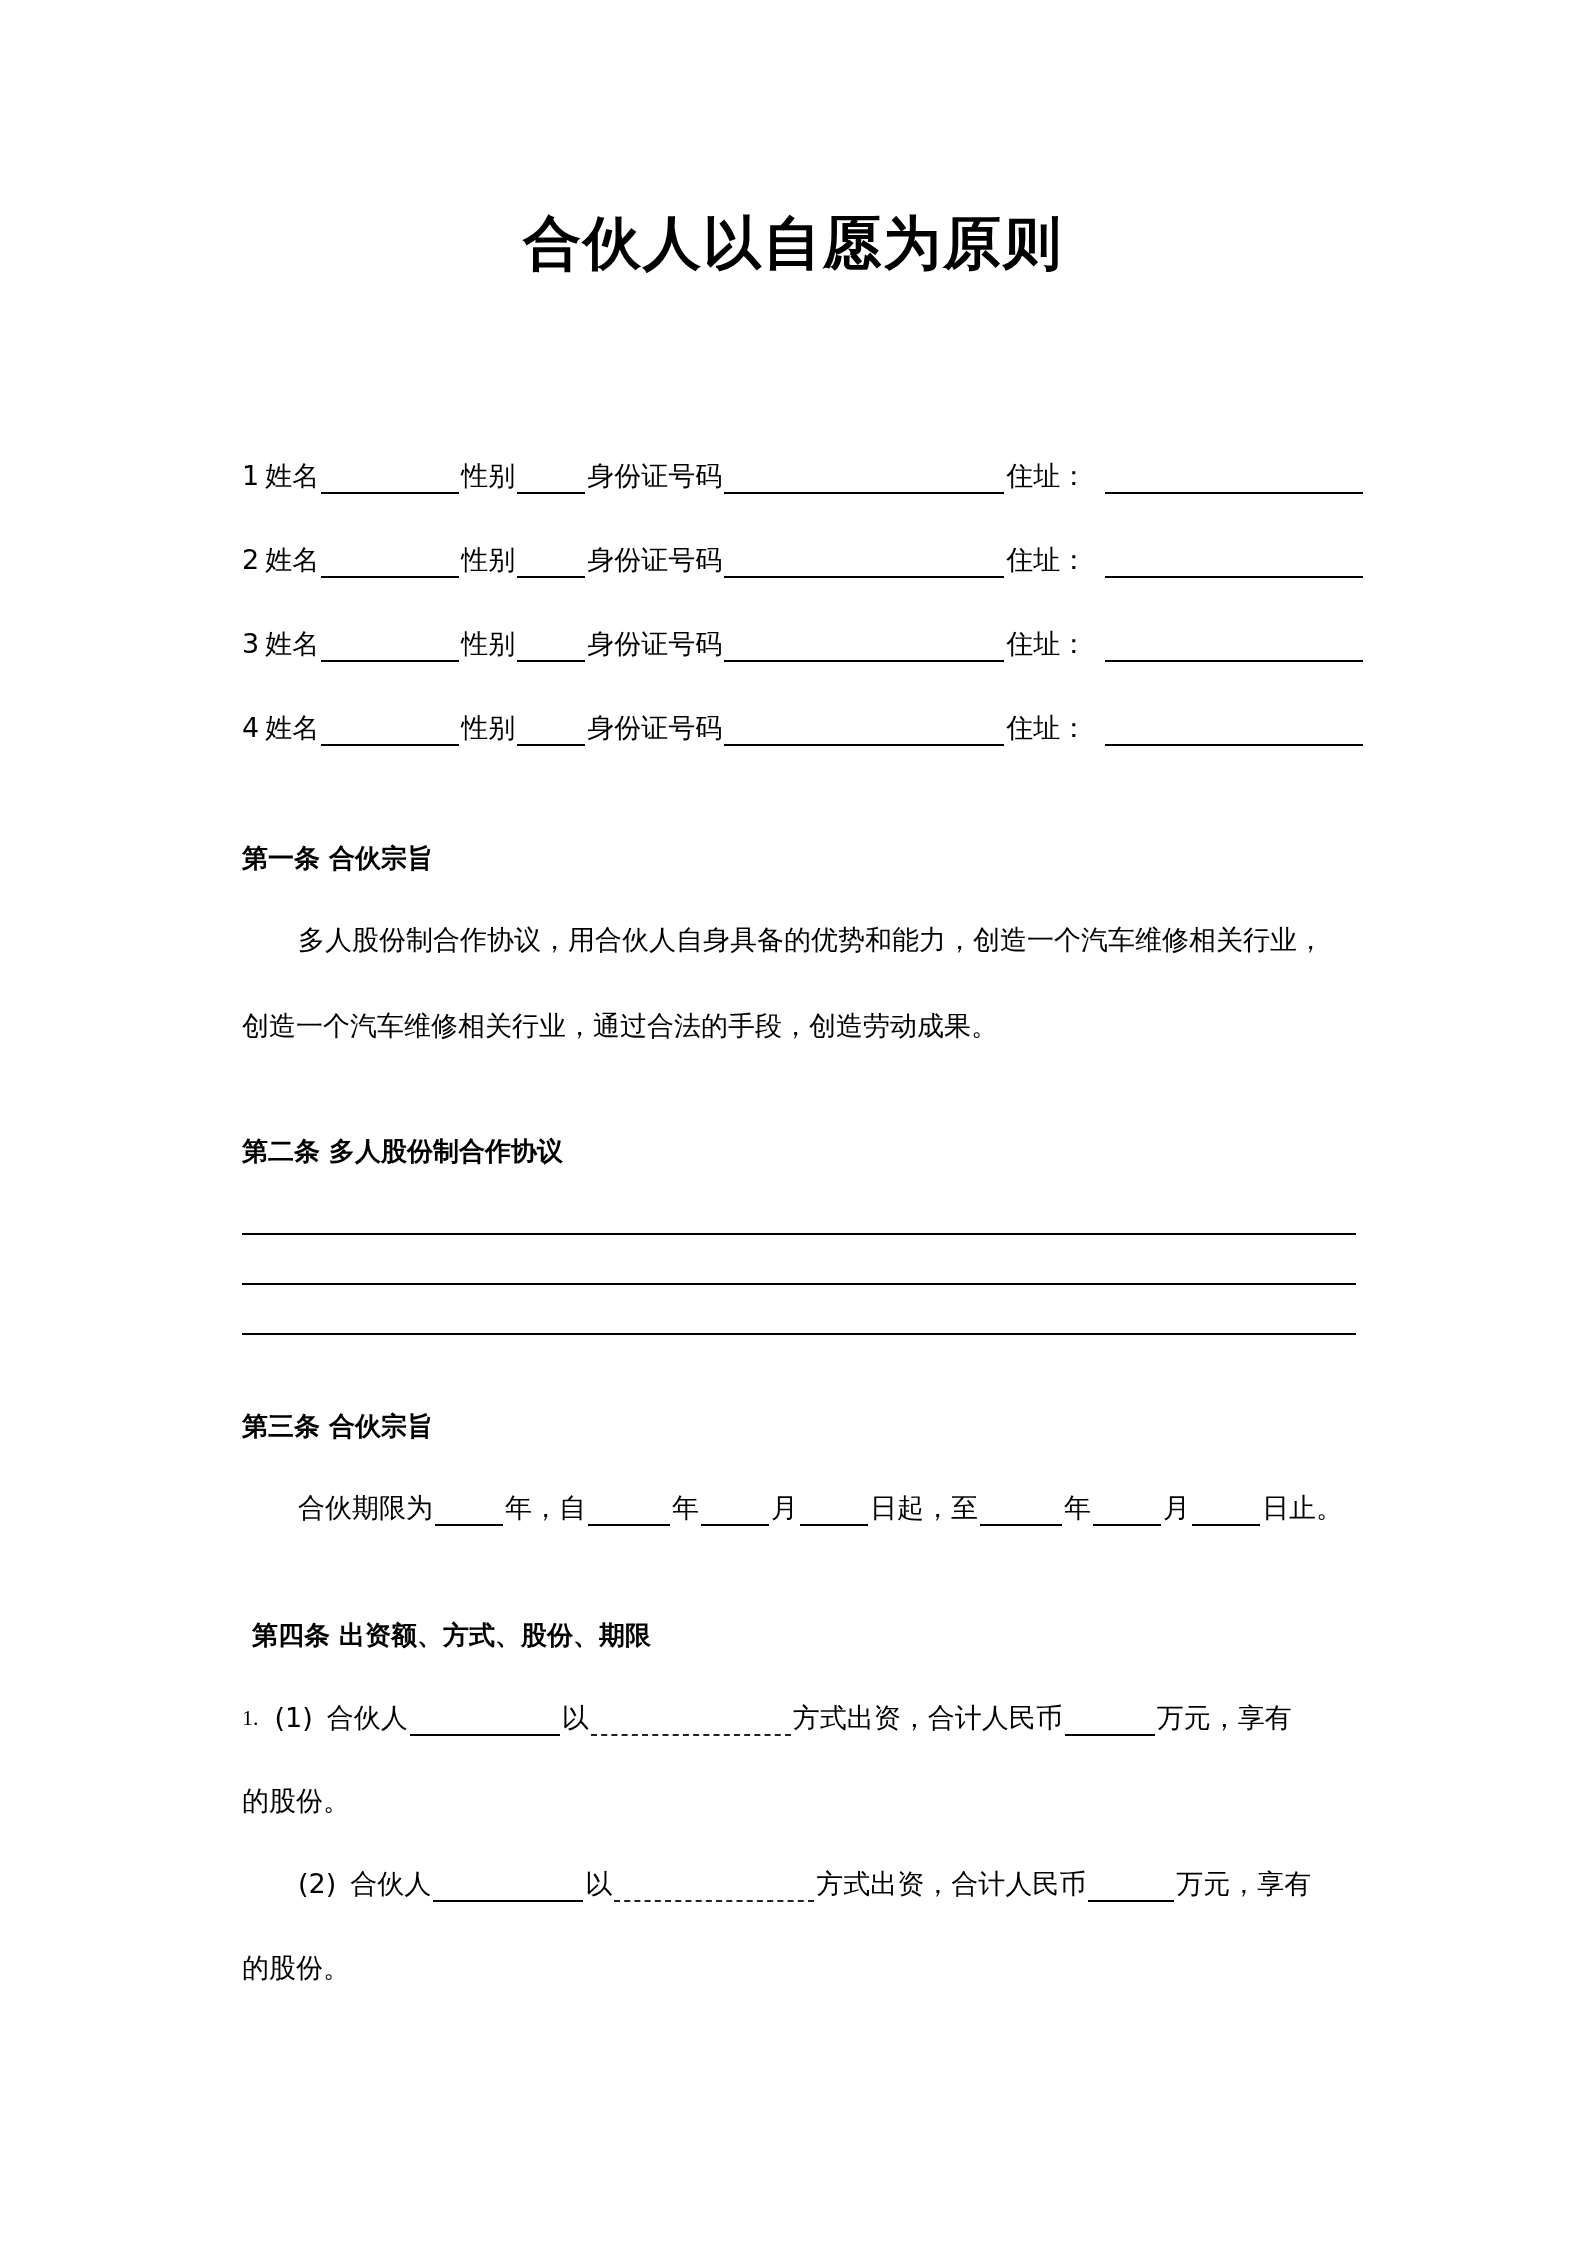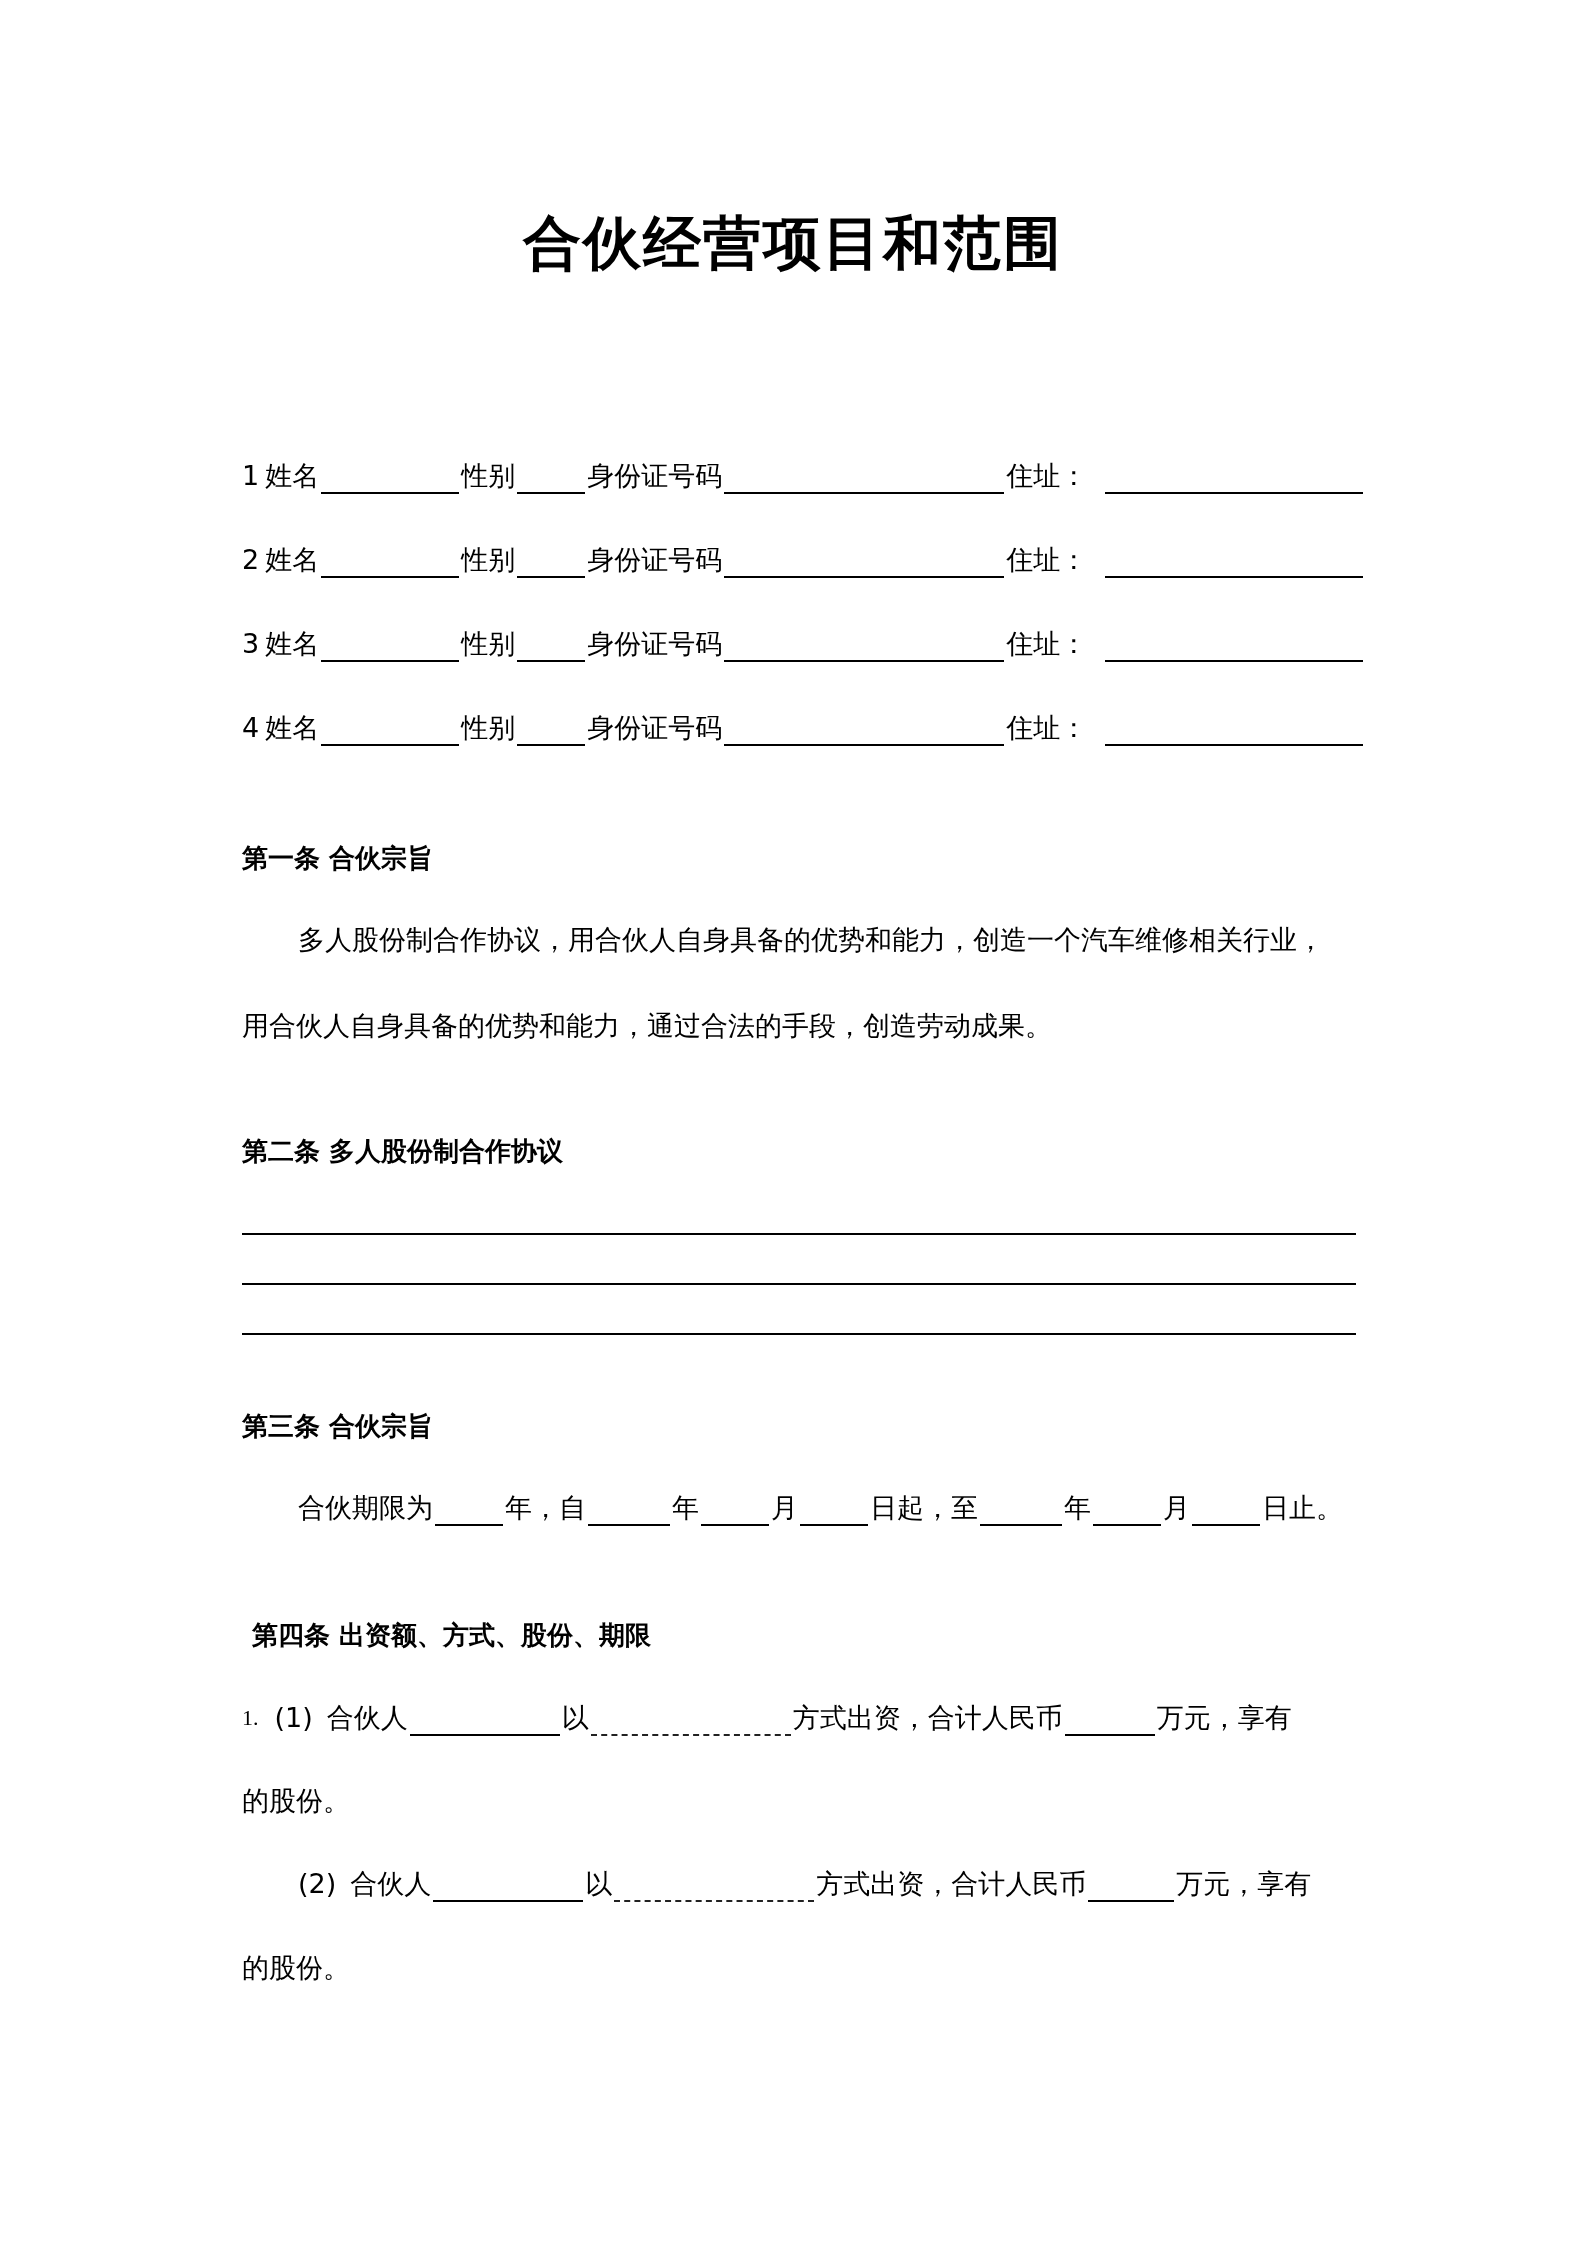--- a/index.html
+++ b/index.html
@@ -10,21 +10,21 @@
   .txt { font-size: 27px; line-height: 36px; }
   .h { font-size: 26px; font-weight: bold; line-height: 36px; }
   .blank { display: inline-block; border-bottom: 2.5px solid #000; height: 30px; vertical-align: bottom; margin: 0 2px; }
   .dashed { display: inline-block; border-bottom: 2.5px dashed #222; height: 30px; vertical-align: bottom; margin: 0 2px; }
   .rule { position: absolute; left: 242px; width: 1114px; border-top: 2.5px solid #000; height: 0; }
   .row { display: flex; align-items: flex-end; }
 </style>
 </head>
 <body>
 
-<div class="abs title">合伙经营项目和范围</div>
+<div class="abs title">合伙人以自愿为原则</div>
 
 <div class="abs txt row" style="left:242px; top:458px;">
   <span>1</span>
   <span style="margin-left:6px">姓名</span>
   <span class="blank" style="width:138px"></span>
   <span>性别</span>
   <span class="blank" style="width:68px"></span>
   <span>身份证号码</span>
   <span class="blank" style="width:280px"></span>
   <span>住址：</span>
@@ -59,21 +59,21 @@
   <span>性别</span>
   <span class="blank" style="width:68px"></span>
   <span>身份证号码</span>
   <span class="blank" style="width:280px"></span>
   <span>住址：</span>
   <span class="blank" style="width:258px; margin-left:18px"></span>
 </div>
 
 <div class="abs h" style="left:242px; top:840px;">第一条 合伙宗旨</div>
 <div class="abs txt" style="left:298px; top:922px;">多人股份制合作协议，用合伙人自身具备的优势和能力，创造一个汽车维修相关行业，</div>
-<div class="abs txt" style="left:242px; top:1008px;">用合伙人自身具备的优势和能力，通过合法的手段，创造劳动成果。</div>
+<div class="abs txt" style="left:242px; top:1008px;">创造一个汽车维修相关行业，通过合法的手段，创造劳动成果。</div>
 
 <div class="abs h" style="left:242px; top:1133px;">第二条 多人股份制合作协议</div>
 <div class="rule" style="top:1233px;"></div>
 <div class="rule" style="top:1283px;"></div>
 <div class="rule" style="top:1333px;"></div>
 
 <div class="abs h" style="left:242px; top:1408px;">第三条 合伙宗旨</div>
 <div class="abs txt row" style="left:298px; top:1490px;">
   <span>合伙期限为</span>
   <span class="blank" style="width:68px"></span>

